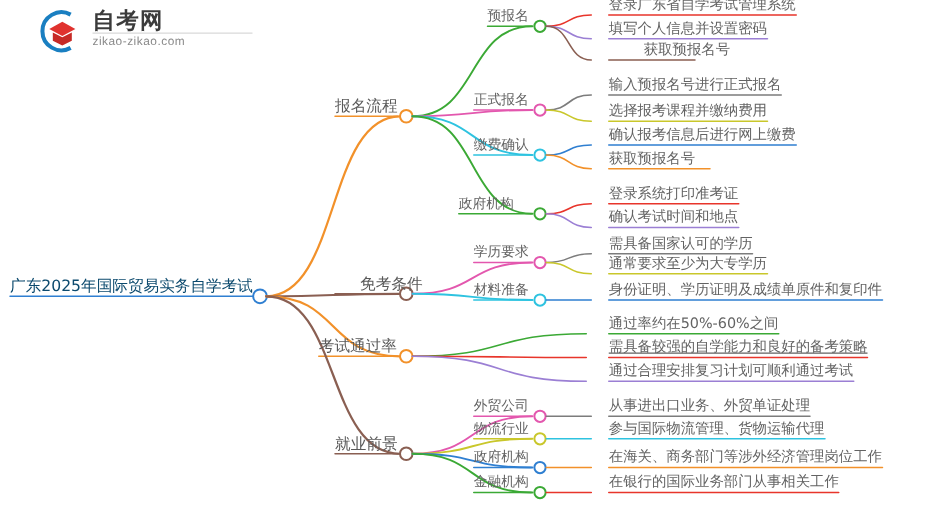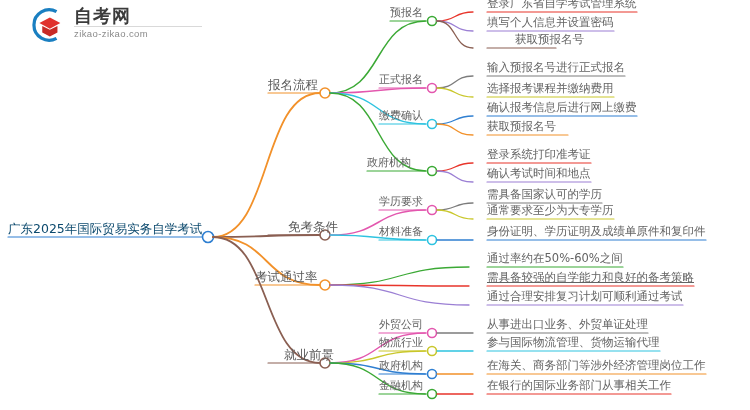--- a/index.html
+++ b/index.html
@@ -162,21 +162,21 @@
       <div class="lbl lbl-l1" style="top: 221px; left: 268px; visibility: visible; margin-left: 20px;">免考条件</div>
       <div class="lbl lbl-l2" style="top: 196px; left: 379px; visibility: visible;">学历要求</div>
       <div class="lbl lbl-l3" style="top: 189px; left: 487px; visibility: visible;">需具备国家认可的学历</div>
       <div class="lbl lbl-l3" style="top: 205px; left: 487px; visibility: visible;">通常要求至少为大专学历</div>
       <div class="lbl lbl-l2" style="top: 226px; left: 379px; visibility: visible;">材料准备</div>
       <div class="lbl lbl-l3" style="top: 226px; left: 487px; visibility: visible;">身份证明、学历证明及成绩单原件和复印件</div>
       <div class="lbl lbl-l1" style="top: 271px; left: 255px; visibility: visible;">考试通过率</div>
       <div class="lbl lbl-l3" style="top: 253px; left: 487px; visibility: visible;">通过率约在50%-60%之间</div>
       <div class="lbl lbl-l3" style="top: 272px; left: 487px; visibility: visible; text-decoration: underline;">需具备较强的自学能力和良好的备考策略</div>
       <div class="lbl lbl-l3" style="top: 291px; left: 487px; visibility: visible;">通过合理安排复习计划可顺利通过考试</div>
-      <div class="lbl lbl-l1" style="top: 349px; left: 284px; visibility: visible;">就业前景</div>
+      <div class="lbl lbl-l1" style="top: 349px; left: 268px; visibility: visible;">就业前景</div>
       <div class="lbl lbl-l2" style="top: 319px; left: 379px; visibility: visible;">外贸公司</div>
       <div class="lbl lbl-l3" style="top: 319px; left: 487px; visibility: visible;">从事进出口业务、外贸单证处理</div>
       <div class="lbl lbl-l2" style="top: 337px; left: 379px; visibility: visible;">物流行业</div>
       <div class="lbl lbl-l3" style="top: 337px; left: 487px; visibility: visible;">参与国际物流管理、货物运输代理</div>
       <div class="lbl lbl-l2" style="top: 360px; left: 379px; visibility: visible;">政府机构</div>
       <div class="lbl lbl-l3" style="top: 360px; left: 487px; visibility: visible;">在海关、商务部门等涉外经济管理岗位工作</div>
       <div class="lbl lbl-l2" style="top: 380px; left: 379px; visibility: visible;">金融机构</div>
       <div class="lbl lbl-l3" style="top: 380px; left: 487px; visibility: visible;">在银行的国际业务部门从事相关工作</div>
     </div>
 </div>

